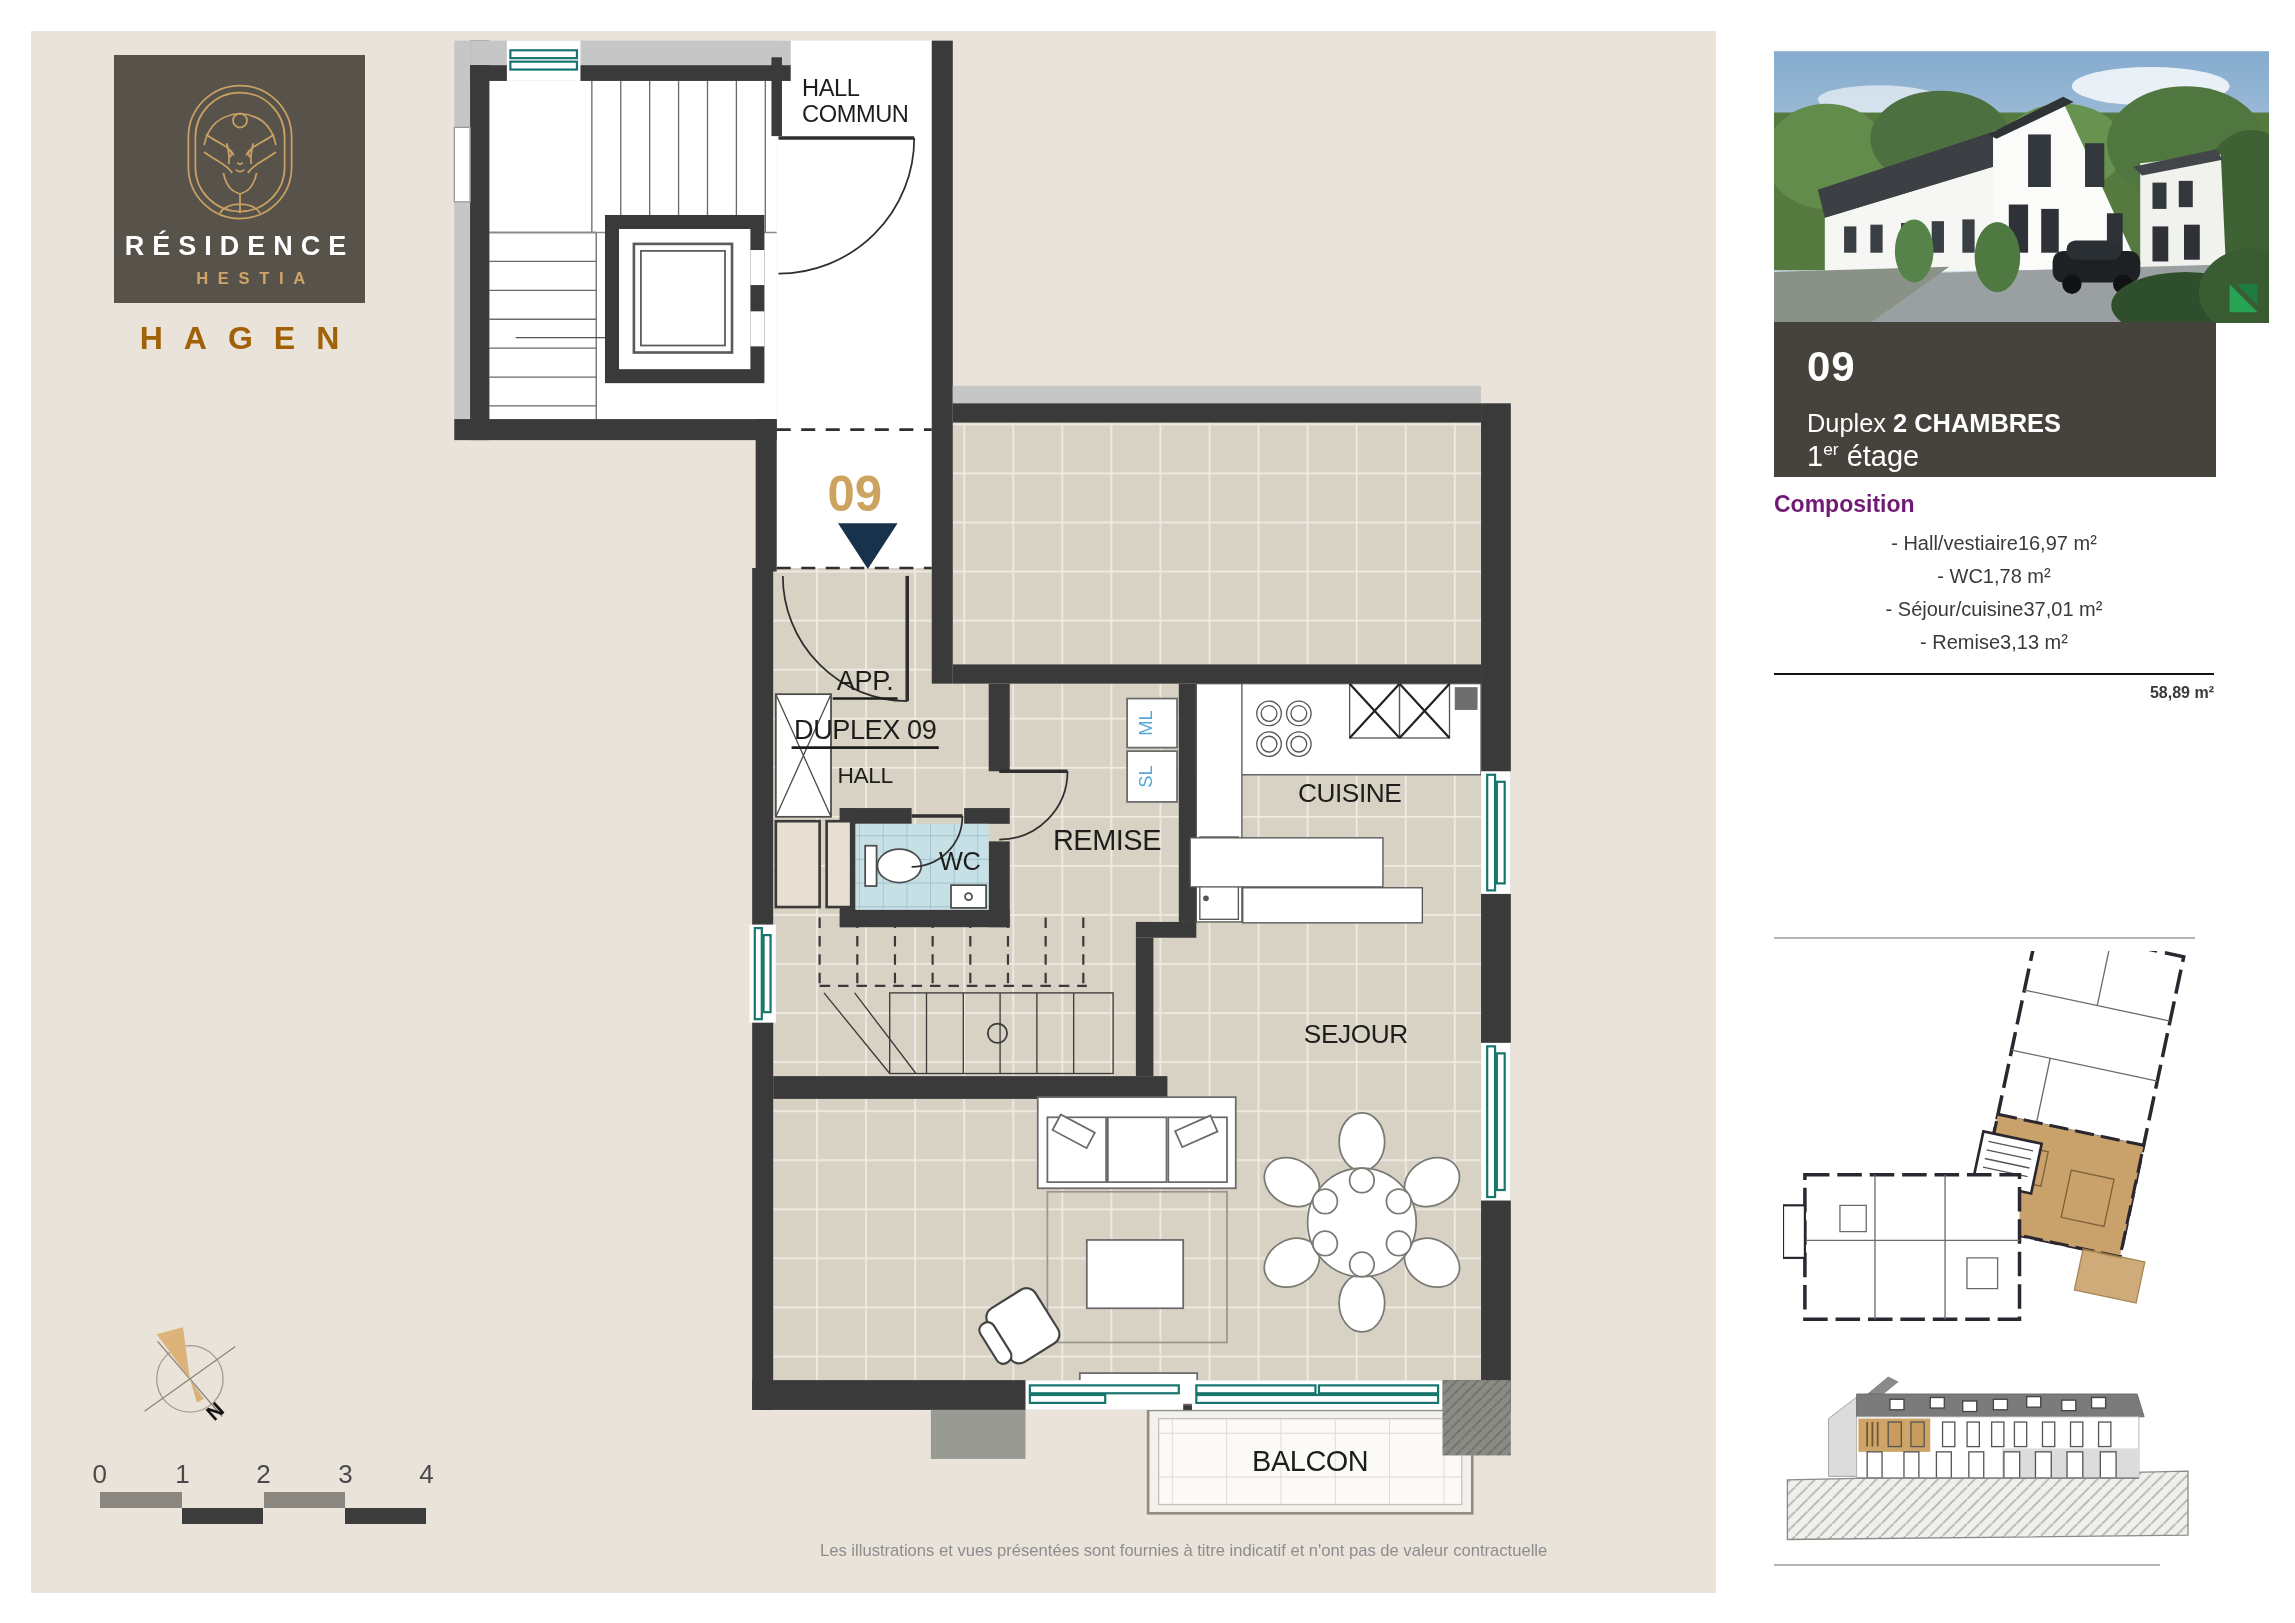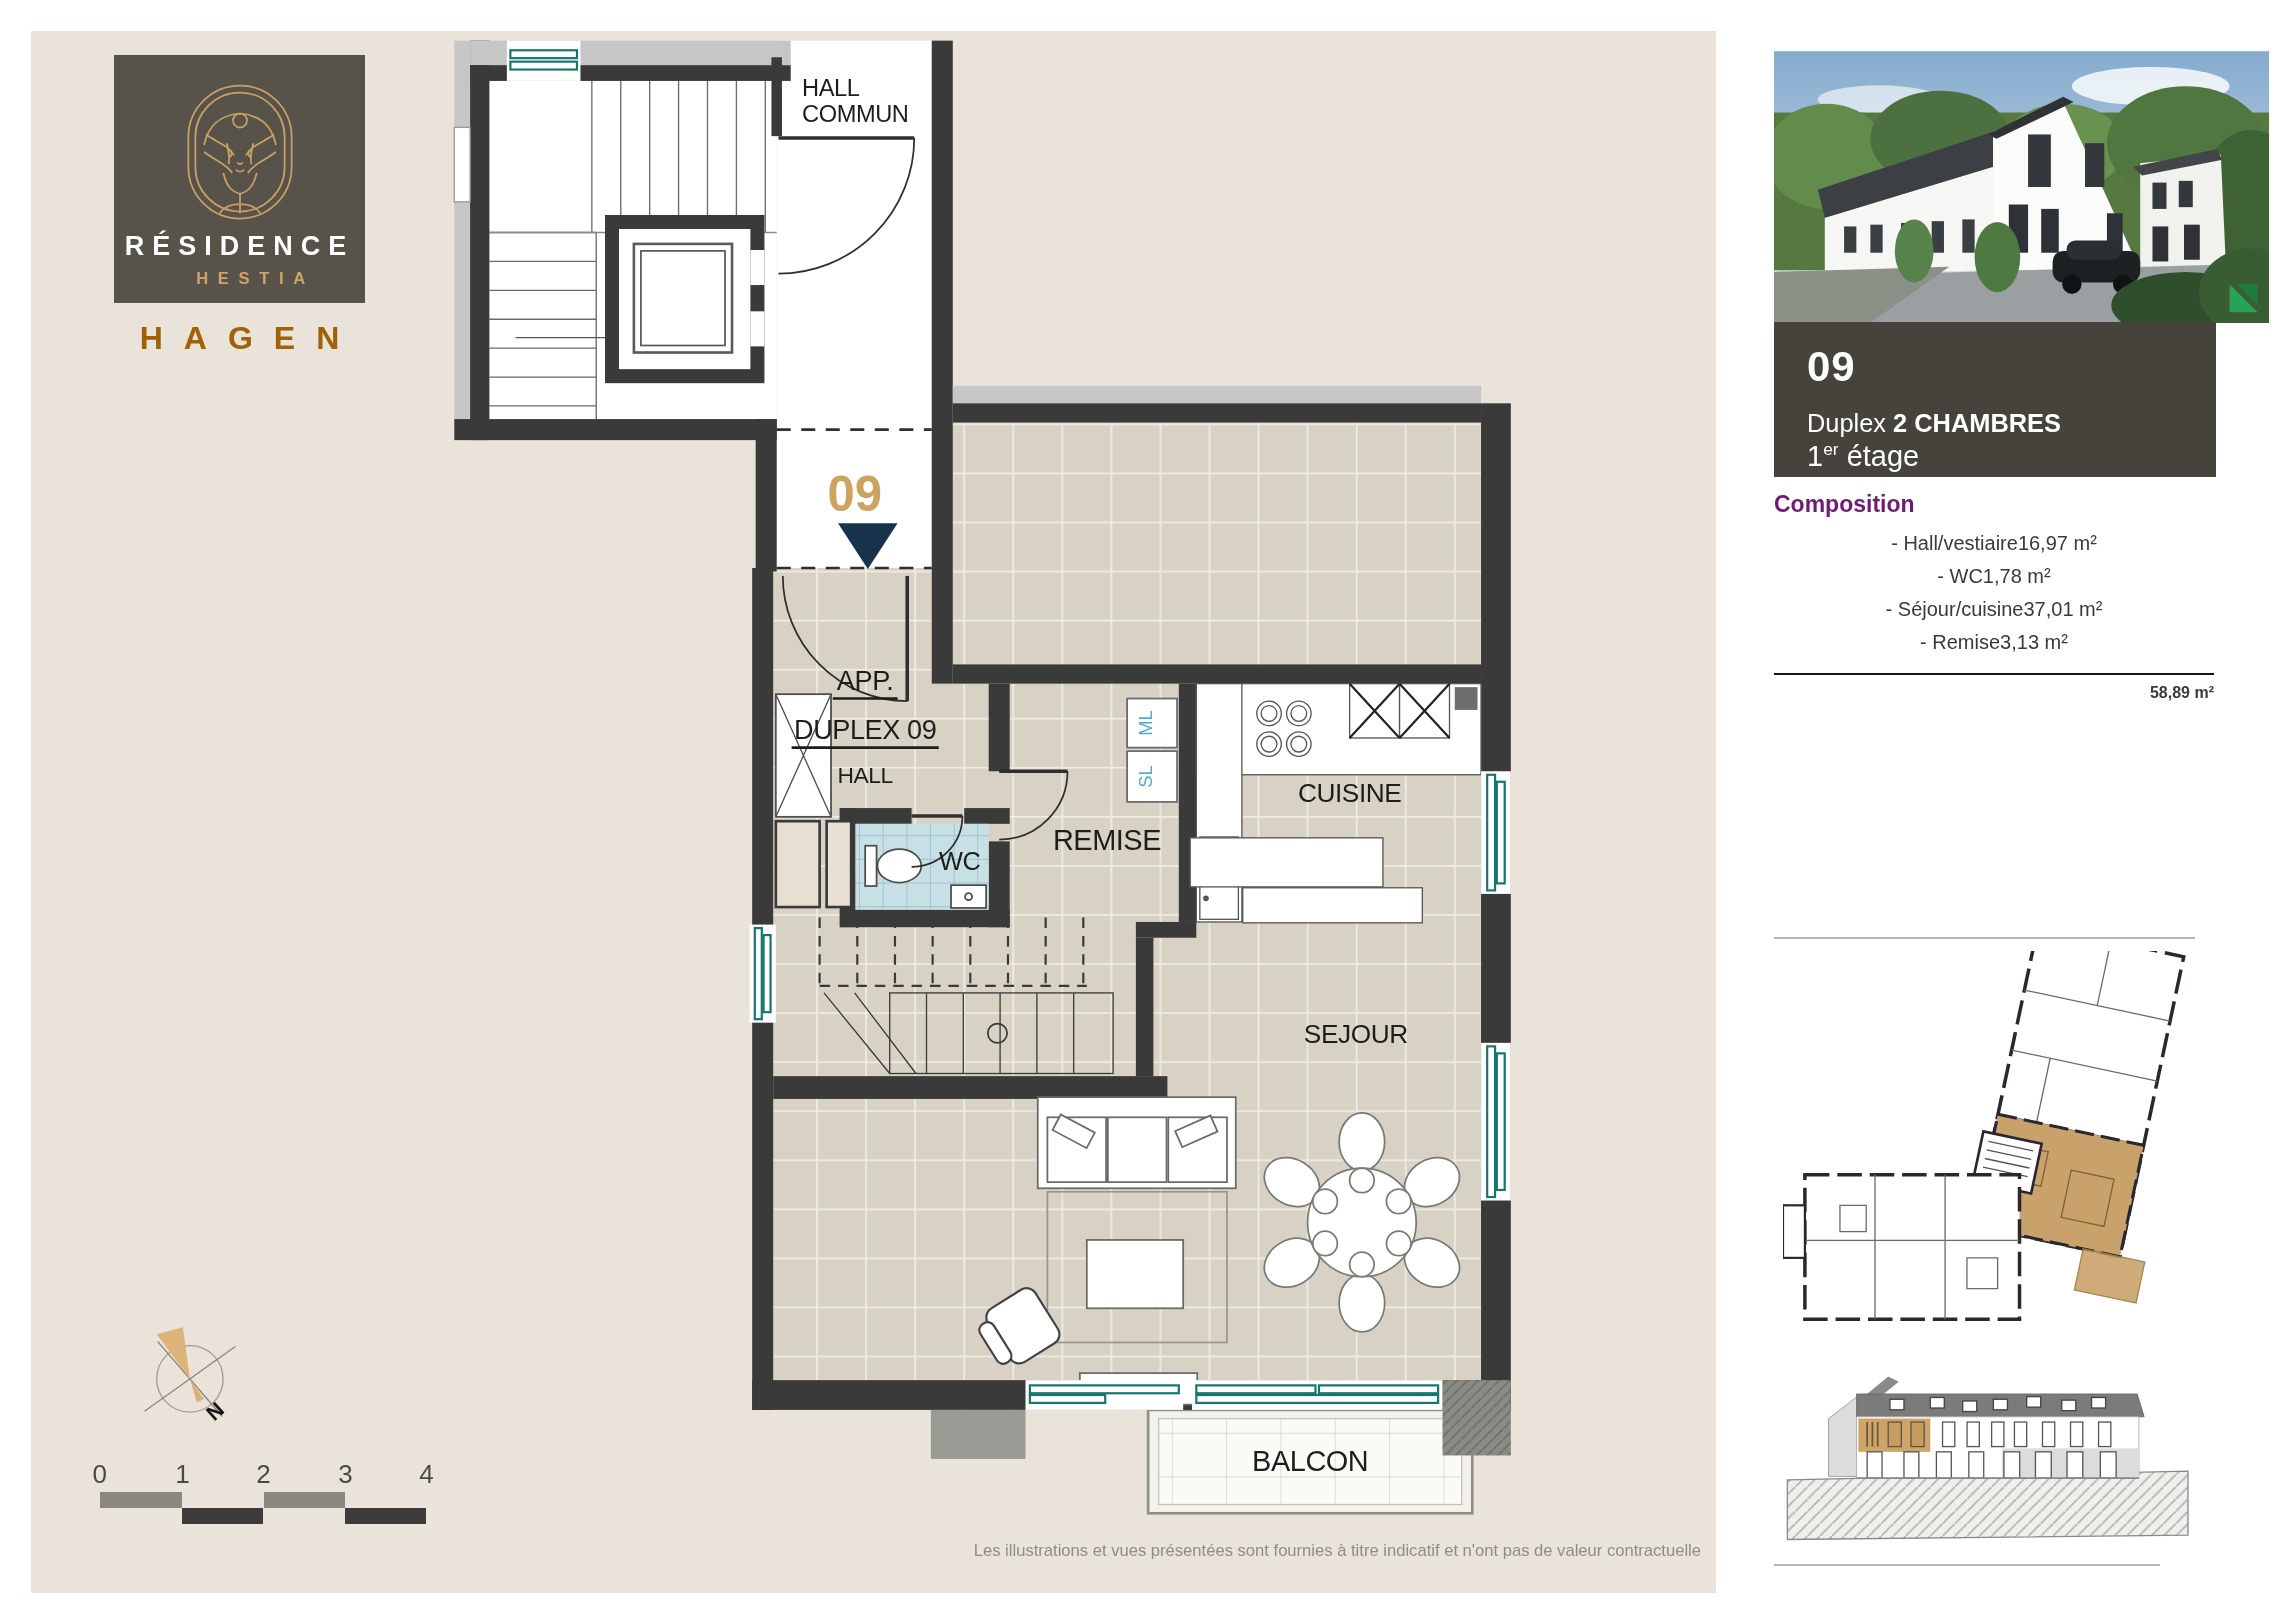--- a/index.html
+++ b/index.html
@@ -11,21 +11,21 @@
   .logo-res{color:#ffffff;font-size:27px;font-weight:bold;letter-spacing:8px;margin-top:8.8px;}
   .logo-hestia{color:#cfa467;font-size:16.6px;font-weight:bold;letter-spacing:9.6px;margin-top:7px;margin-left:32px;}
   .logo-city{position:absolute;left:83px;top:289px;width:251px;text-align:center;color:#a16207;font-size:32px;font-weight:bold;letter-spacing:21px;text-indent:21px;}
   
   .scalebar{position:absolute;left:53px;top:1428px;width:421px;height:105px;}
   .tick{position:absolute;top:0;width:35px;text-align:center;color:#4a4a4a;font-size:26px;}
   .seg{position:absolute;height:16px;}
   .seg.g{background:#8a8680;top:33px;}
   .seg.d{background:#3c3c3c;top:49px;}
   
-  .footer{position:absolute;left:789px;top:1510px;width:881px;text-align:right;color:#8d8d8d;font-size:16.6px;}
+  .footer{position:absolute;left:789px;top:1510px;width:881px;color:#8d8d8d;font-size:16.6px;}
   
   .side-photo{position:absolute;left:1774px;top:51px;width:495px;height:272px;overflow:hidden;}
   .unit-head{position:absolute;left:1774px;top:322px;width:442px;height:155px;background:#45433b;box-sizing:border-box;padding:21px 0 0 33px;color:#fff;}
   .unit-num{font-size:42px;font-weight:bold;letter-spacing:0.9px;}
   .unit-type{font-size:25.4px;margin-top:17.5px;}
   .unit-floor{font-size:29px;margin-top:1px;}
   sup{font-size:0.6em;}
   .sect{position:absolute;left:1774px;width:440px;color:#3a3a3a;}
   .sect h3{margin:0 0 8.8px 0;font-size:23px;color:#701a75;}
   .row{display:flex;justify-content:center;font-size:20px;line-height:33px;}

